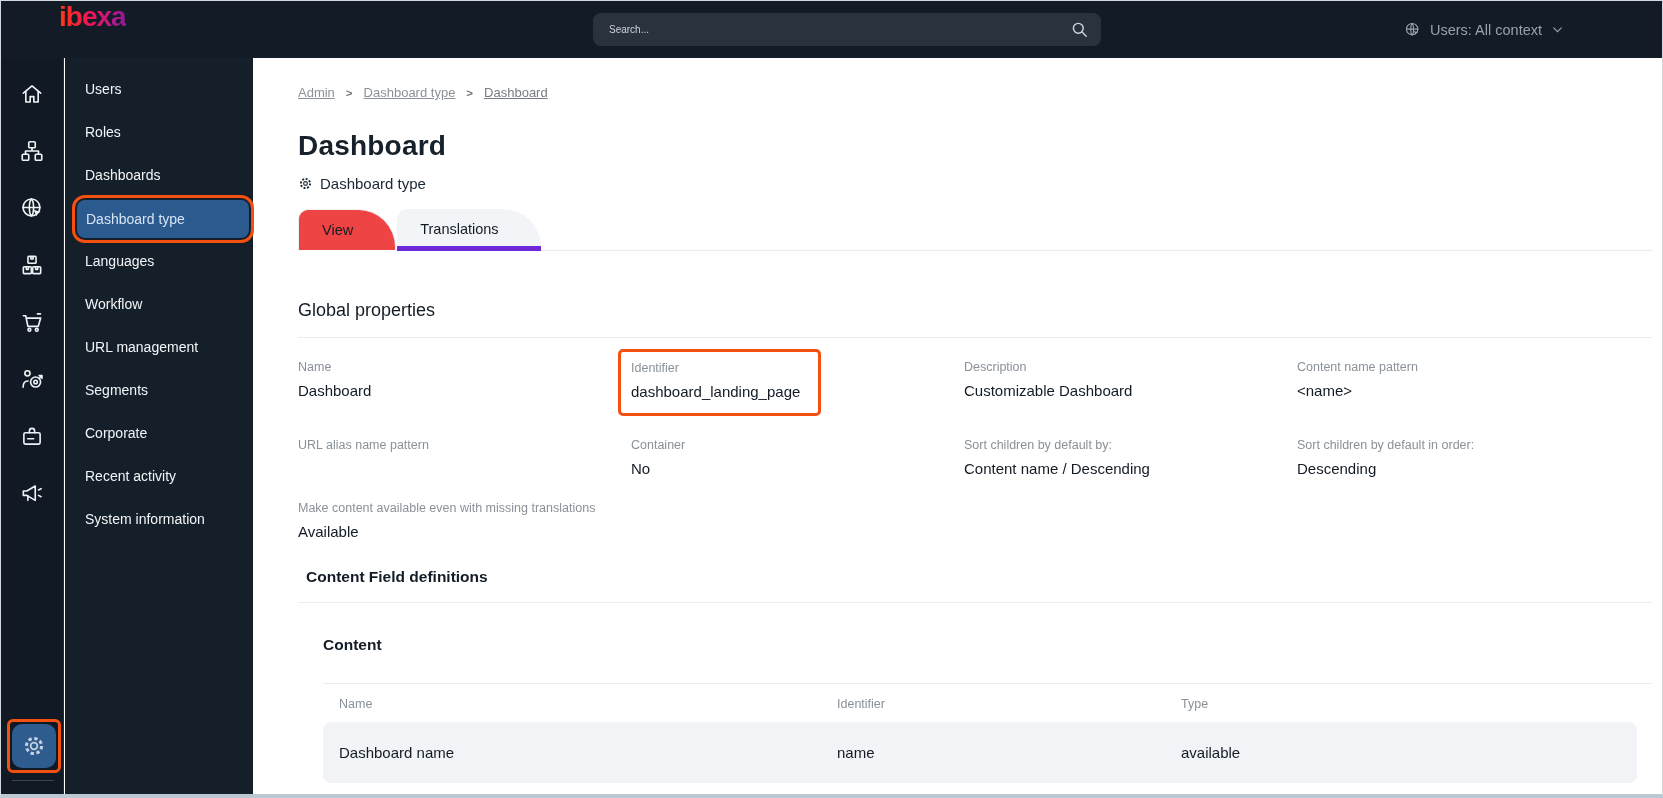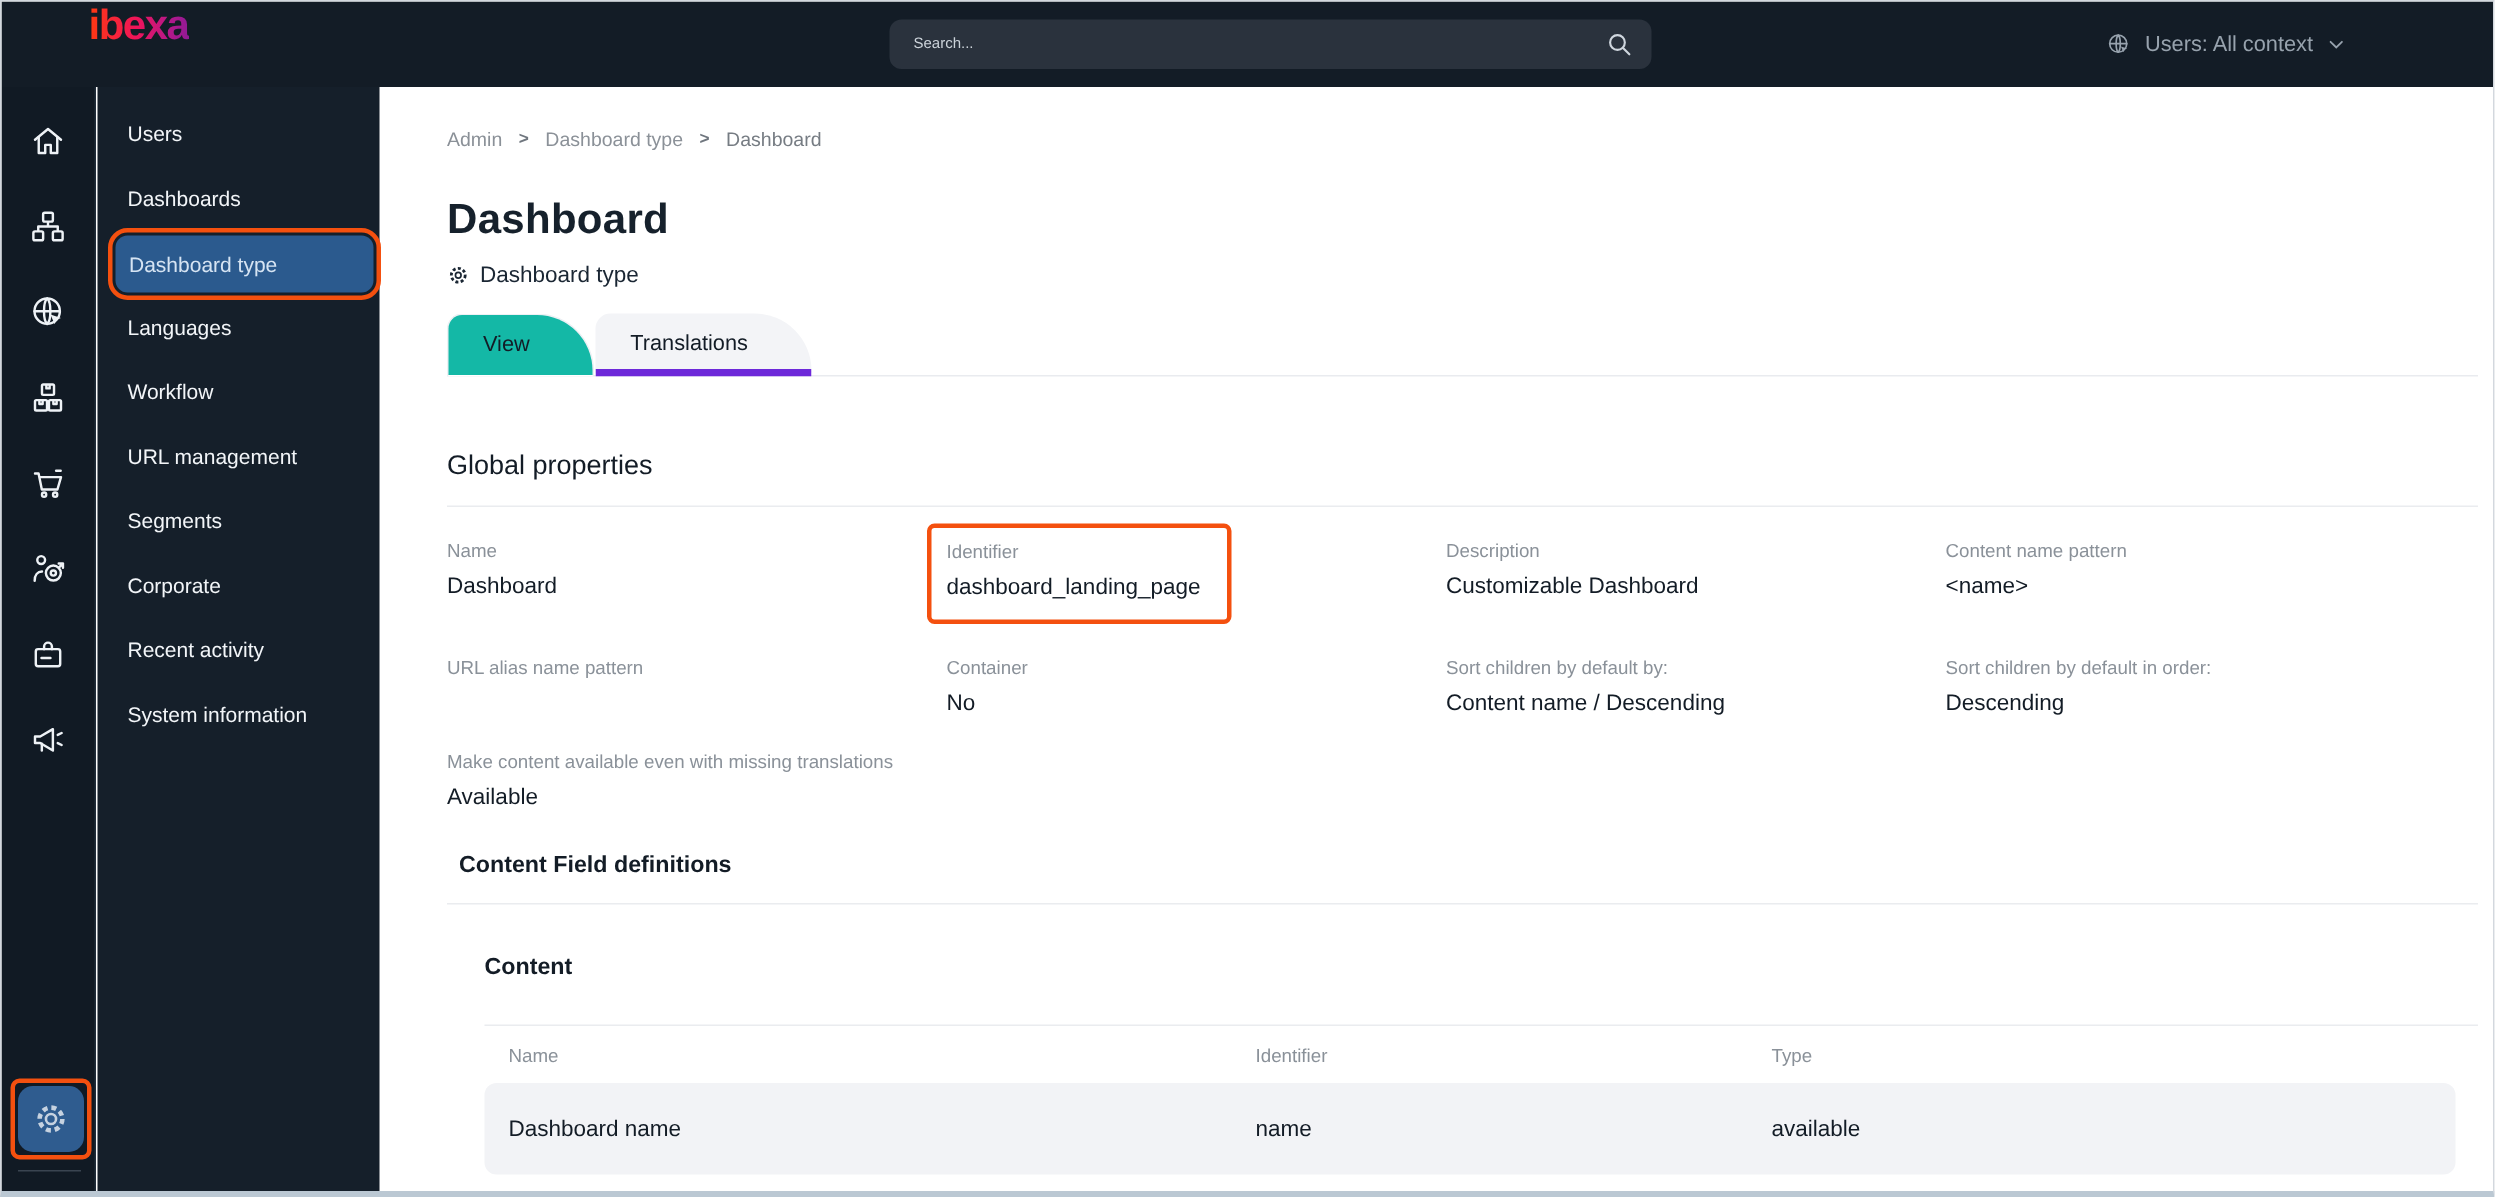--- a/index.html
+++ b/index.html
@@ -50,32 +50,32 @@
   .menu-item.selected {
     height:38px; line-height:38px; margin:2.5px 4px 2.5px 12px; padding-left:9px;
     background:#2b5a8e; border-radius:8px; outline:3px solid #f4500f; outline-offset:2px; color:#d6e4f3;
   }
 
   
   .main { position:absolute; left:252px; top:57px; right:0; bottom:0; background:#fff; padding:0 10px 0 45px; overflow:hidden; }
 
   .breadcrumb { padding-top:27px; display:flex; align-items:center; gap:11px; font-size:13px; color:#8b9198; }
   .breadcrumb .sep { color:#6f767e; font-weight:700; font-size:11.5px; }
-  .breadcrumb .crumb { cursor:pointer; }
+  .breadcrumb .crumb { cursor:pointer;text-decoration:underline; }
   .breadcrumb .crumb.current { color:#767c83; cursor:default; }
 
   .page-title { margin-top:30px; font-size:28px; font-weight:800; color:#16212c; letter-spacing:0.2px; }
   .page-subtitle { margin-top:13px; display:flex; align-items:center; gap:7px; font-size:15px; color:#1a2633; }
 
   .tabs-row { margin-top:17px; height:42px; display:flex; align-items:flex-end; border-bottom:1px solid #e9ebef; }
   .tab {
     height:42px; line-height:40px; padding:0 42px 0 23px; font-size:14.5px; color:#131c26; cursor:pointer;
     border-radius:10px 38px 0 0; margin-bottom:-1px; position:relative;
   }
-  .tab.active { background:#14b8a6; border:1px solid #eef0f4; border-bottom:1px solid #fff; z-index:2; }
+  .tab.active { background:#ef4444; border:1px solid #eef0f4; border-bottom:1px solid #fff; z-index:2; }
   .tab.inactive { background:#f3f4f7; border-bottom:5px solid #6d28d9; margin-left:1px; }
 
   .tab-panel { padding-top:49px; }
   .section-heading { font-size:18px; font-weight:400; color:#131c26; }
   .divider { height:1px; background:#eaecef; margin-top:16px; }
 
   .fields-grid { display:grid; grid-template-columns:repeat(4,333px); }
   .field { padding-top:22px; }
   .field .flabel { font-size:12.5px; color:#8a9199; line-height:15px; }
   .field .fvalue { margin-top:6px; font-size:15px; color:#131c26; line-height:20px; min-height:20px; }
@@ -206,20 +206,21 @@
             <circle cx="12" cy="12" r="3.1" stroke-width="1.6"></circle>
           </svg>
         </span>
       </div>
     </div>
     <div class="rail-bottom-line"></div>
   </div>
 
   <div class="menu">
     <div class="menu-item">Users</div>
+    <div class="menu-item">Roles</div>
     <div class="menu-item">Dashboards</div>
     <div class="menu-item selected">Dashboard type</div>
     <div class="menu-item">Languages</div>
     <div class="menu-item">Workflow</div>
     <div class="menu-item">URL management</div>
     <div class="menu-item">Segments</div>
     <div class="menu-item">Corporate</div>
     <div class="menu-item">Recent activity</div>
     <div class="menu-item">System information</div>
   </div>

